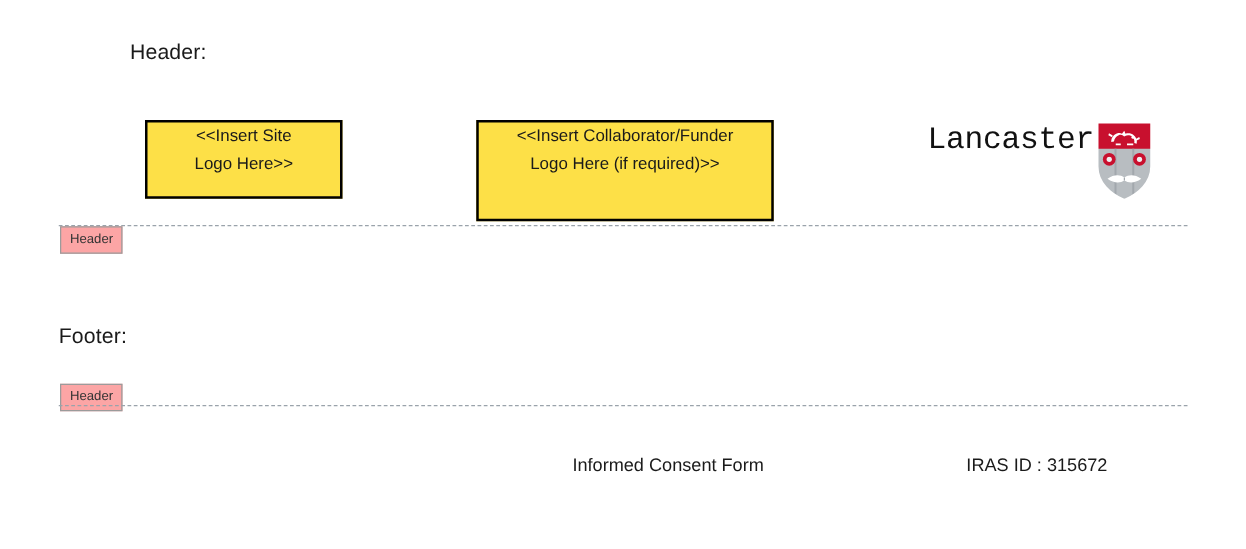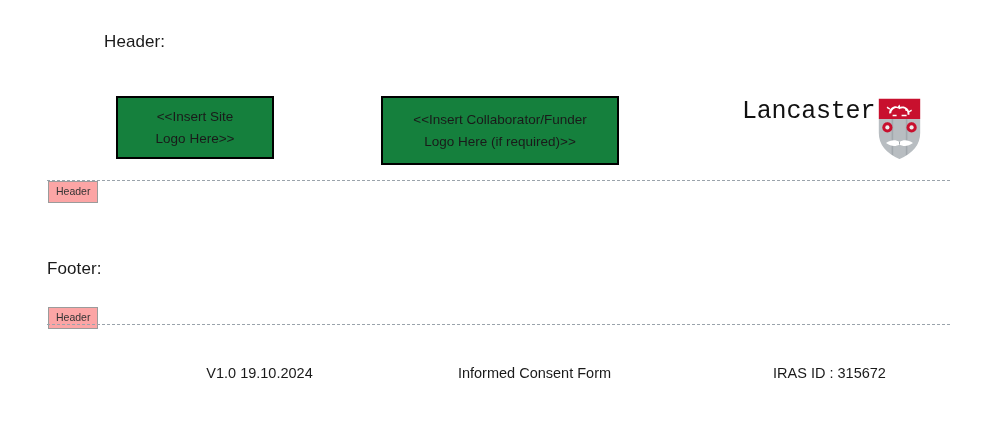--- a/index.html
+++ b/index.html
@@ -27,45 +27,45 @@
     line-height: 1;
     white-space: nowrap;
   }
   #header-section-label { left: 61px; top: 33px; margin-left: 43px; }
   #footer-section-label { left: 47px; top: 260px; }
 
   
   .logo-box {
     position: absolute;
     border: 2px solid #000000;
-    background: #15803d;
+    background: #fde047;
     box-sizing: border-box;
     display: flex;
-    align-items: center;
+    align-items: flex-start;
     justify-content: center;
   }
   .logo-box-text {
     font-size: 13.5px;
     line-height: 1.62;
     text-align: center;
     color: #1a1a1a;
     white-space: pre-line;
     padding: 0 6px;
   }
   #site-logo-box {
     left: 116px;
     top: 96px;
     width: 158px;
     height: 63px;
   }
   #collaborator-logo-box {
     left: 381px;
     top: 96px;
     width: 238px;
-    height: 69px;
+    height: 81px;
   }
 
   
   #university-logo {
     position: absolute;
     left: 742px;
     top: 95px;
     width: 168px;
     height: 66px;
     display: flex;
@@ -208,16 +208,15 @@
 
 <div class="boundary-tab" id="header-tab">Header</div>
 
 <div class="section-label" id="footer-section-label">Footer:</div>
 
 <div class="boundary-tab" id="footer-tab">Header</div>
 
 <div class="boundary-line" id="footer-boundary-line"></div>
 
 <div id="footer-content-row">
-  <div class="footer-cell" id="footer-version">V1.0 19.10.2024</div>
   <div class="footer-cell" id="footer-doc-title">Informed Consent Form</div>
   <div class="footer-cell" id="footer-iras-id">IRAS ID : 315672</div>
 </div>
 
 </body></html>

